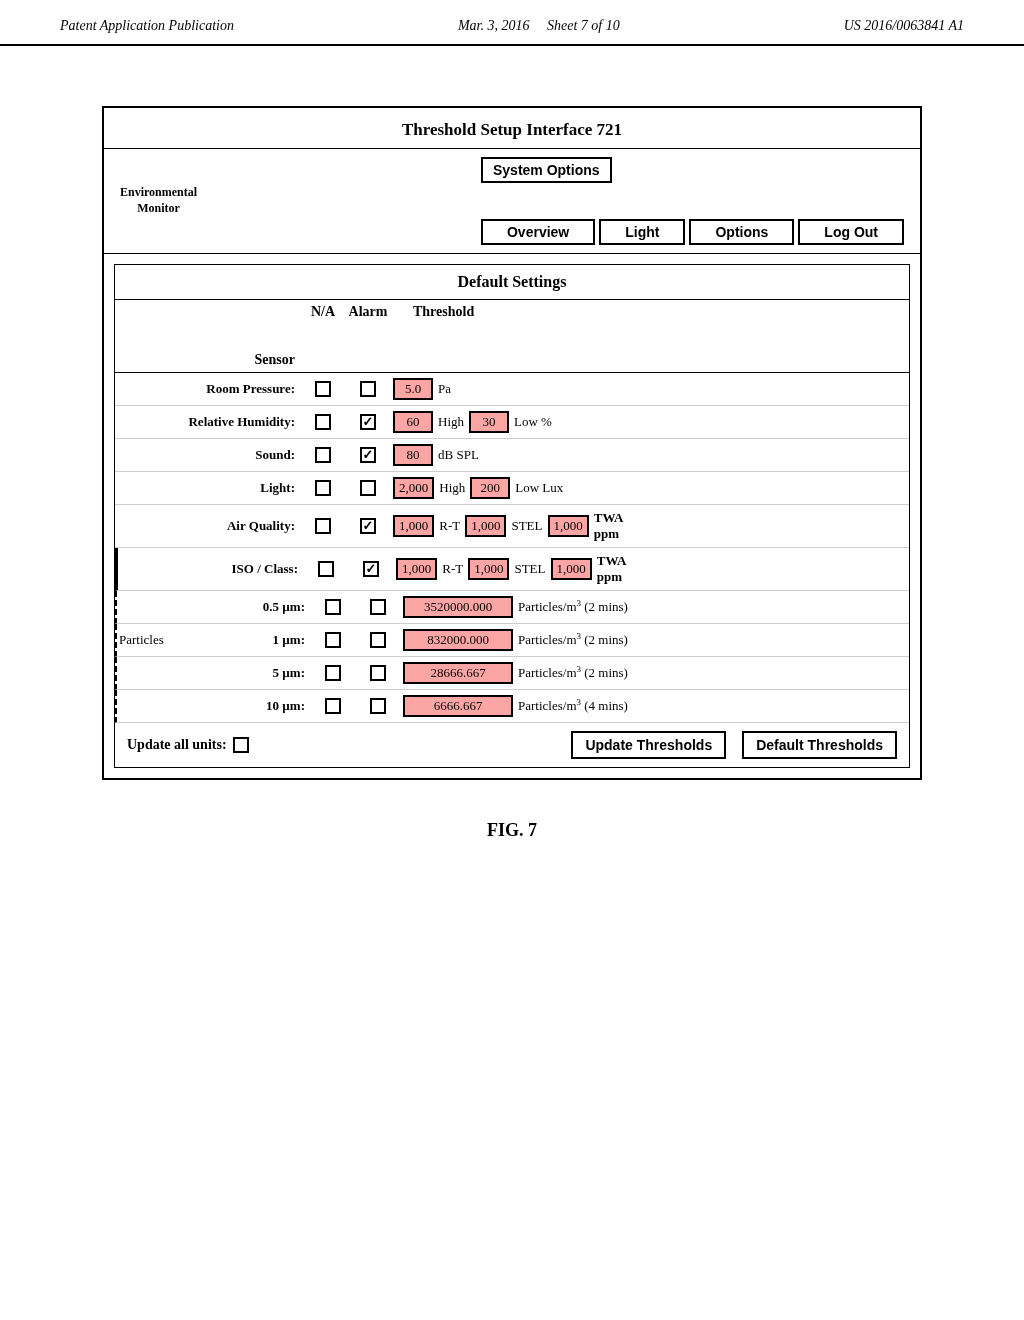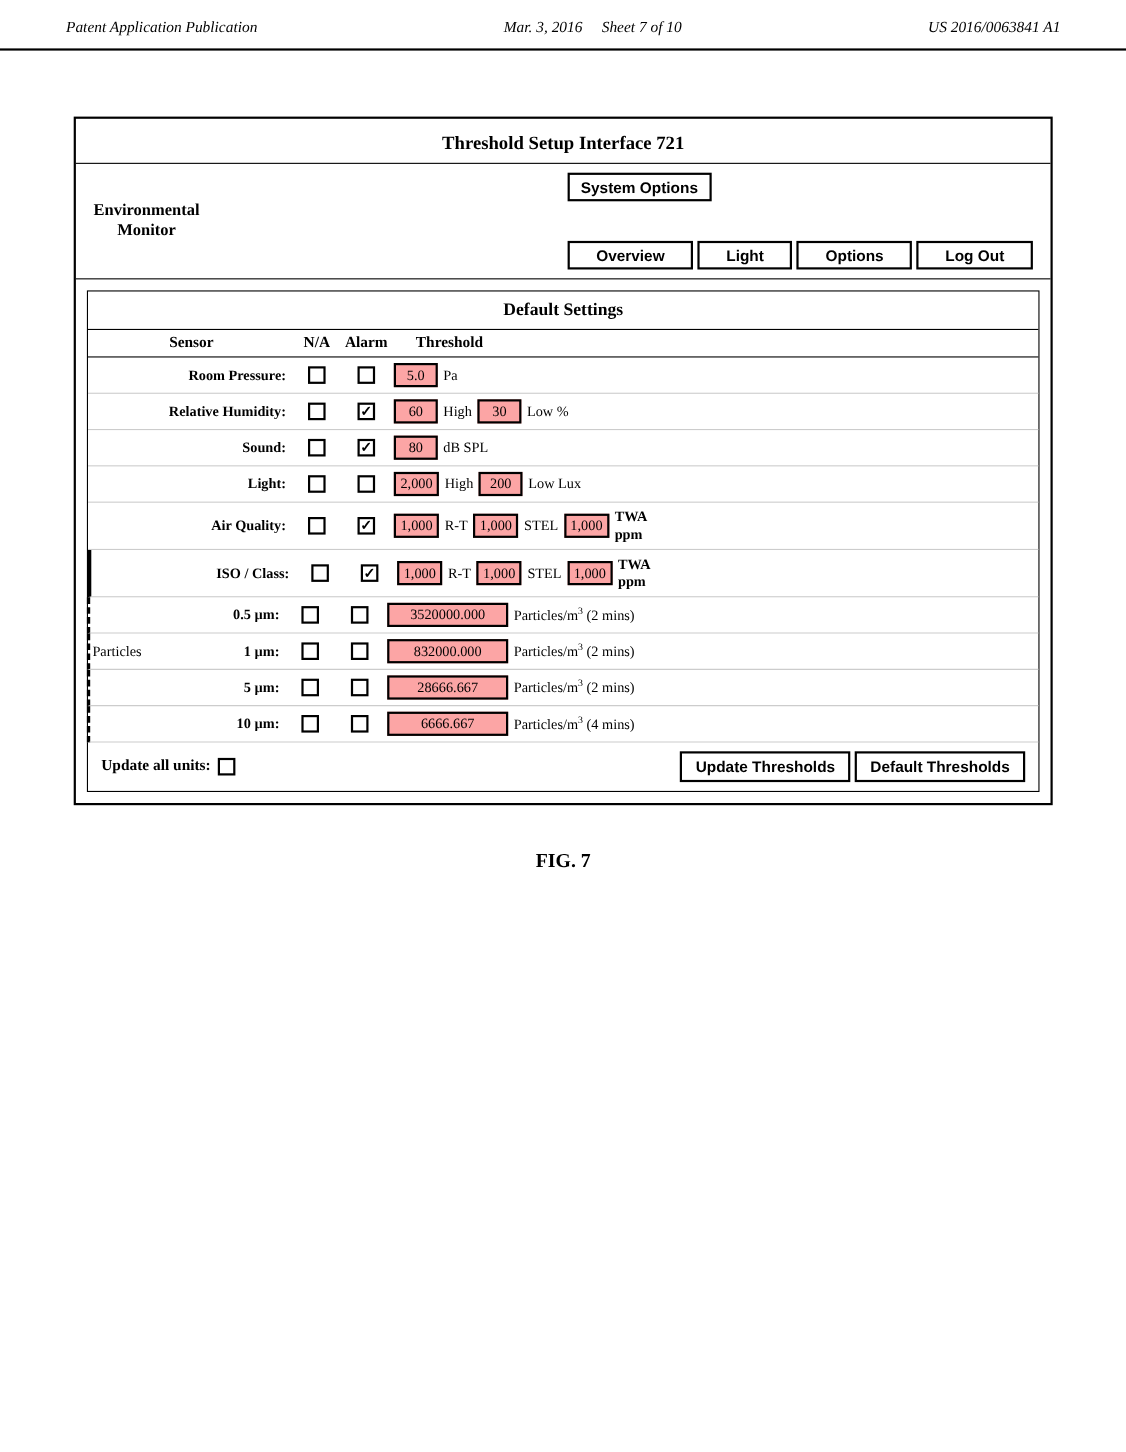--- a/index.html
+++ b/index.html
@@ -29,42 +29,42 @@
     .main-content {
       display: flex;
       flex-direction: column;
       align-items: center;
       padding: 60px 100px 40px 100px;
     }
 
     
     .interface-box {
       border: 2px solid #000;
-      width: 890px;
+      width: 820px;
       padding: 0;
     }
 
     .interface-title {
       text-align: center;
       font-size: 17px;
       font-weight: bold;
       padding: 12px 0 8px 0;
       border-bottom: 1px solid #000;
     }
 
     .interface-nav {
       display: flex;
       justify-content: space-between;
       align-items: center;
       padding: 8px 16px;
       border-bottom: 1px solid #000;
     }
 
     .env-monitor {
-      font-size: 15px;
+      font-size: 12px;
       font-weight: bold;
       line-height: 1.3;
       text-align: center;
     }
 
     .nav-right {
       display: flex;
       flex-direction: column;
       align-items: flex-start;
       gap: 4px;
@@ -112,21 +112,21 @@
       display: grid;
       grid-template-columns: 180px 40px 50px 1fr;
       padding: 4px 8px;
       border-bottom: 1px solid #000;
     }
 
     .col-header {
       font-size: 14px;
       font-weight: bold;
     }
-    .col-header.sensor { text-align: center; padding-right: 8px; }
+    .col-header.sensor { text-align: right; padding-right: 8px; margin-top: 48px; }
     .col-header.na { text-align: center; }
     .col-header.alarm { text-align: center; }
     .col-header.threshold { text-align: left; padding-left: 20px; }
 
     .sensor-row {
       display: grid;
       grid-template-columns: 180px 40px 50px 1fr;
       align-items: center;
       padding: 5px 8px;
       border-bottom: 1px solid #ccc;
@@ -197,21 +197,21 @@
     }
 
     .update-all-label {
       display: flex;
       align-items: flex-end;
       gap: 6px;
     }
 
     .bottom-buttons {
       display: flex;
-      gap: 4px;
+      gap: 16px;
       align-items: flex-end;
     }
 
     .action-btn {
       border: 2px solid #000;
       padding: 4px 12px;
       font-size: 14px;
       font-weight: bold;
       background: #fff;
       cursor: pointer;
@@ -222,21 +222,21 @@
       text-align: center;
       font-size: 18px;
       font-weight: bold;
       margin-top: 40px;
     }
 
     .sensor-row-particle {
       display: grid;
       grid-template-columns: 180px 40px 50px 1fr;
       align-items: center;
-      padding: 5px 0;
+      padding: 5px 16px;
       border-bottom: 1px solid #ccc;
       font-size: 13px;
       border-left: 3px dashed #000;
       margin-left: -1px;
     }
 
     .superscript {
       font-size: 9px;
       vertical-align: super;
     }

